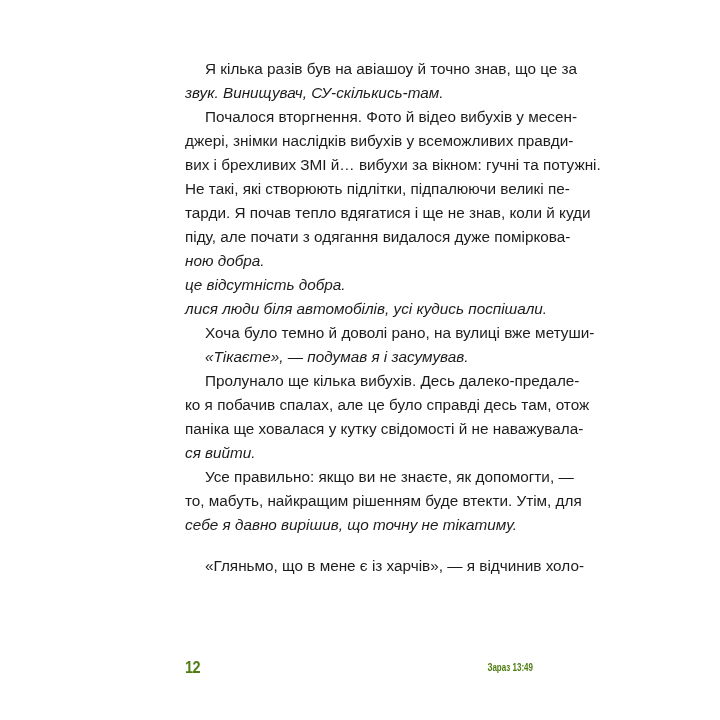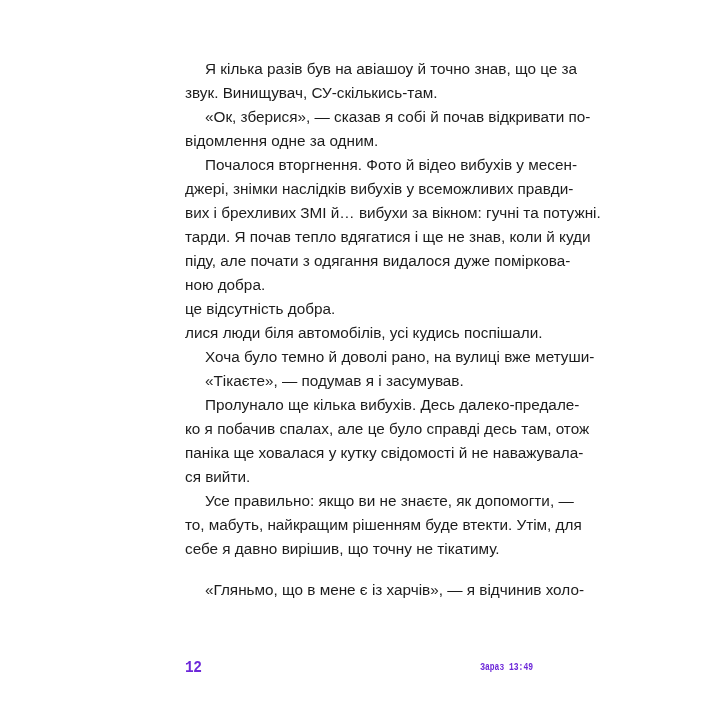--- a/index.html
+++ b/index.html
@@ -33,36 +33,37 @@
     }
     .line {
       display: block;
       white-space: nowrap;
       height: 24px;
       text-align: justify;
       text-align-last: justify;
     }
     .line.last {
       text-align-last: left;
+      font-style: italic;
     }
     .line.indent {
       padding-left: 20px;
     }
     .para-gap {
       display: block;
       height: 17px;
     }
     .footer {
       position: absolute;
       left: 185px;
       top: 658px;
       width: 348px;
       height: 24px;
-      font-family: Liberation Mono, monospace;
-      color: #6d28d9;
+      font-family: Liberation Sans, sans-serif;
+      color: #4d7c0f;
     }
     .page-number {
       position: absolute;
       left: 0;
       top: 0;
       font-size: 17px;
       font-weight: bold;
       letter-spacing: -0.5px;
       transform: scaleX(0.85);
       transform-origin: left center;
@@ -82,29 +83,26 @@
 <body>
 
 <div class="page">
   <div class="text-block">
 
     <div>
       <span class="line indent">Я кілька разів був на авіашоу й точно знав, що це за</span>
       <span class="line last">звук. Винищувач, СУ-скількись-там.</span>
     </div>
 
-    <div>
-      <span class="line indent">«Ок, зберися», — сказав я собі й почав відкривати по-</span>
-      <span class="line last">відомлення одне за одним.</span>
-    </div>
 
     <div>
       <span class="line indent">Почалося вторгнення. Фото й відео вибухів у месен-</span>
       <span class="line">джері, знімки наслідків вибухів у всеможливих правди-</span>
       <span class="line">вих і брехливих ЗМІ й… вибухи за вікном: гучні та потужні.</span>
+      <span class="line">Не такі, які створюють підлітки, підпалюючи великі пе-</span>
       <span class="line">тарди. Я почав тепло вдягатися і ще не знав, коли й куди</span>
       <span class="line">піду, але почати з одягання видалося дуже поміркова-</span>
       <span class="line last">ною добра.</span>
     </div>
 
 
     <div>
       <span class="line last">це відсутність добра.</span>
     </div>
 

